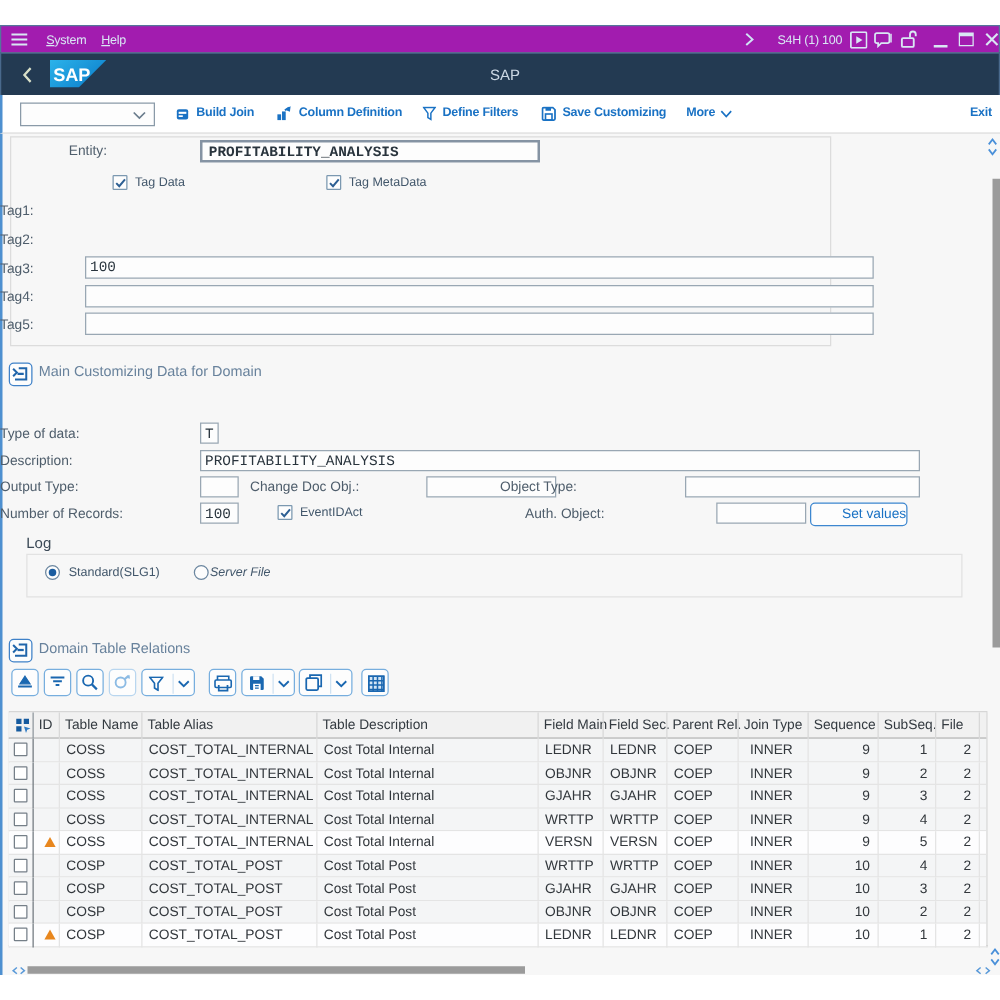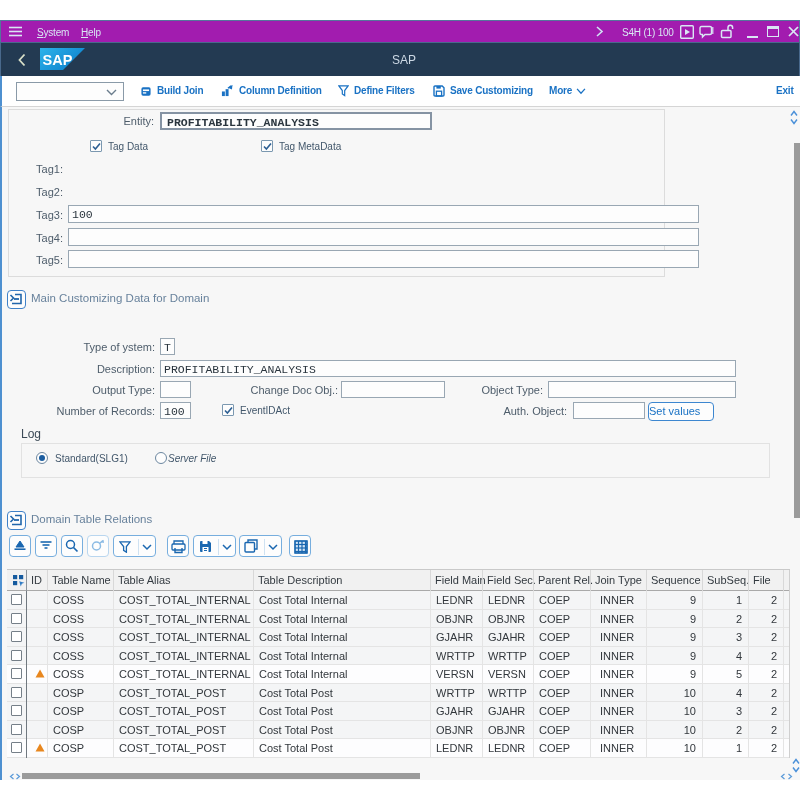--- a/index.html
+++ b/index.html
@@ -12,21 +12,21 @@
   #menubar .mtext { color:#d9e7f4; font-size:10px; letter-spacing:-0.2px; position:absolute; top:6px; }
   #titlebar { left:0; top:42px; width:800px; height:34px; background:#233a52; border-top:1px solid #49698c; border-left:1px solid #49698c;border-right:1px solid #49698c;}
 
   
   #toolbar { left:0; top:76px; width:800px; height:31px; background:#ffffff; border-bottom:1px solid #d5d5d5; border-left:2px solid #4e90d0; }
   .tbtn { position:absolute; color:#1a72c4; font-size:10px; font-weight:bold; letter-spacing:-0.2px; top:9px; white-space:nowrap; }
 
   
   #content { left:0; top:107px; width:800px; height:673px; background:#f7f7f7; border-left:2px solid #4e90d0; }
 
-  .label { position:absolute; color:#4e5d6b; font-size:11px; text-align:right; white-space:nowrap; }
+  .label { position:absolute; color:#4e5d6b; font-size:11px; text-align:left; white-space:nowrap; }
   .inp { position:absolute; background:#fdfdfd; border:1px solid #99a7b3; font-family:"Liberation Mono", monospace; font-size:11.5px; color:#29343d; padding:1.5px 3px 0 3px; white-space:nowrap; overflow:hidden; }
   .cb { position:absolute; width:12px; height:12px; background:#fdfdfd; border:1px solid #7b98b0; border-radius:1px; }
   .cb svg { position:absolute; left:1px; top:1px; }
   .cblabel { position:absolute; color:#42576b; font-size:10px; white-space:nowrap; }
 
   #panel1 { position:absolute; left:8px; top:109px; width:657px; height:168px; border:1px solid #dcdcdc; }
 
   .sechead-icon { position:absolute; width:19px; height:19px; border:1.5px solid #3f81c8; border-radius:4px; background:#fdfdfd; }
   .sechead-text { position:absolute; color:#68829c; font-size:11.5px; }
 
@@ -158,41 +158,41 @@
     <svg width="16" height="16" viewBox="0 0 16 16" style="position:absolute;left:0px;top:0px;">
         <g fill="none" stroke="#2166ab" stroke-width="1.6">
           <path d="M2.5 4 L5.5 7 L2.5 10"></path>
           <path d="M7 3.5 L13 3.5 L13 12.5 L4 12.5"></path>
           <line x1="6" y1="8" x2="11" y2="8" stroke-width="1.8"></line>
         </g>
       </svg>
   </div>
   <span class="sechead-text" style="left:31px;top:292px;">Main Customizing Data for Domain</span>
 
-  <span class="label" style="left:0px;top:341px;width:155px;">Type of ystem:</span>
+  <span class="label" style="left:0px;top:341px;width:155px;">Type of data:</span>
   <div class="inp" style="left:160px;top:338px;width:15px;height:17px;">T</div>
   <span class="label" style="left:0px;top:363px;width:155px;">Description:</span>
   <div class="inp" style="left:160px;top:360px;width:576px;height:17px;">PROFITABILITY_ANALYSIS</div>
   <span class="label" style="left:0px;top:384px;width:155px;">Output Type:</span>
   <div class="inp" style="left:160px;top:381px;width:31px;height:17px;"></div>
   <span class="label" style="left:200px;top:384px;width:138px;">Change Doc Obj.:</span>
   <div class="inp" style="left:341px;top:381px;width:104px;height:17px;"></div>
   <span class="label" style="left:400px;top:384px;width:143px;">Object Type:</span>
   <div class="inp" style="left:548px;top:381px;width:188px;height:17px;"></div>
   <span class="label" style="left:0px;top:405px;width:155px;">Number of Records:</span>
   <div class="inp" style="left:160px;top:402px;width:31px;height:17px;">100</div>
   <div class="cb" style="left:222px;top:404px;">
       <svg width="9" height="9" viewBox="0 0 9 9">
         <path d="M1 4.5 L3.4 7 L8 1.5" fill="none" stroke="#2d5f93" stroke-width="1.6"></path>
       </svg>
     </div>
   <span class="cblabel" style="left:240px;top:405px;">EventIDAct</span>
   <span class="label" style="left:420px;top:405px;width:147px;">Auth. Object:</span>
   <div class="inp" style="left:573px;top:402px;width:72px;height:17px;"></div>
-  <div class="abs" style="left:648px;top:402px;width:66px;height:19px;background:#fdfdfd;border:1px solid #3d87d0;border-radius:4px;color:#1a72c4;font-size:11px;text-align:left;line-height:17px;">Set values</div>
+  <div class="abs" style="left:648px;top:402px;width:78px;height:19px;background:#fdfdfd;border:1px solid #3d87d0;border-radius:4px;color:#1a72c4;font-size:11px;text-align:right;line-height:17px;">Set values</div>
 
   <span class="abs" style="left:21px;top:427px;font-size:12px;color:#3c4a57;">Log</span>
   <div class="abs" style="left:21px;top:443px;width:749px;height:35px;border:1px solid #e2e2e2;"></div>
   <div class="abs" style="left:36px;top:452px;width:12px;height:12px;border:1px solid #6c87a0;border-radius:50%;background:#fdfdfd;"></div>
   <div class="abs" style="left:39px;top:455px;width:6px;height:6px;border-radius:50%;background:#1b5da0;"></div>
   <span class="cblabel" style="left:55px;top:453px;">Standard(SLG1)</span>
   <div class="abs" style="left:155px;top:452px;width:12px;height:12px;border:1px solid #6c87a0;border-radius:50%;background:#fdfdfd;"></div>
   <span class="cblabel" style="left:168px;top:453px;font-style:italic;">Server File</span>
 
   <div class="sechead-icon" style="left:7px;top:511px;">

